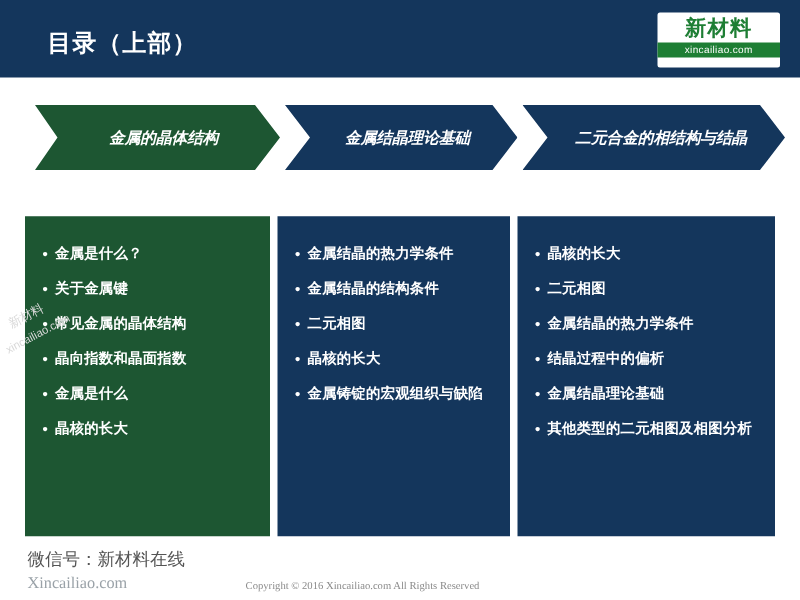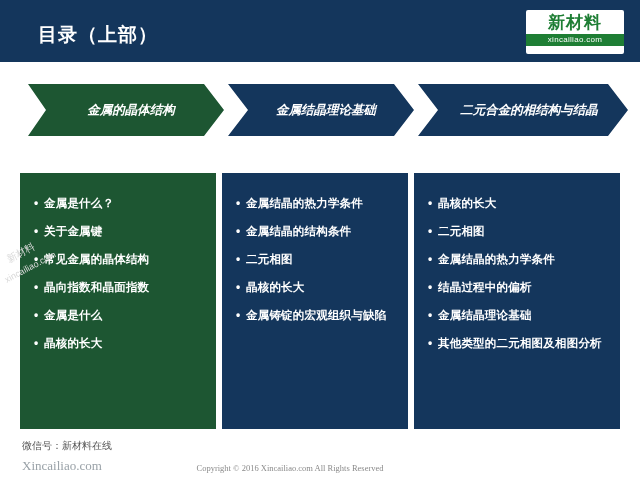--- a/index.html
+++ b/index.html
@@ -161,21 +161,21 @@
     user-select: none;
   }
   .wm-a { left: 6px;  top: 246px; }
   .wm-b { left: 2px;  top: 262px; font-size: 9px; }
   
   .footer-left {
     position: absolute;
     left: 22px;
     top: 439px;
     color: #555555;
-    font-size: 10px;
+    font-size: 14px;
   }
   .footer-brand {
     position: absolute;
     left: 22px;
     top: 458px;
     color: #9aa2a8;
     font-size: 13px;
     font-family: "Liberation Serif", serif;
   }
   .footer-copy {

